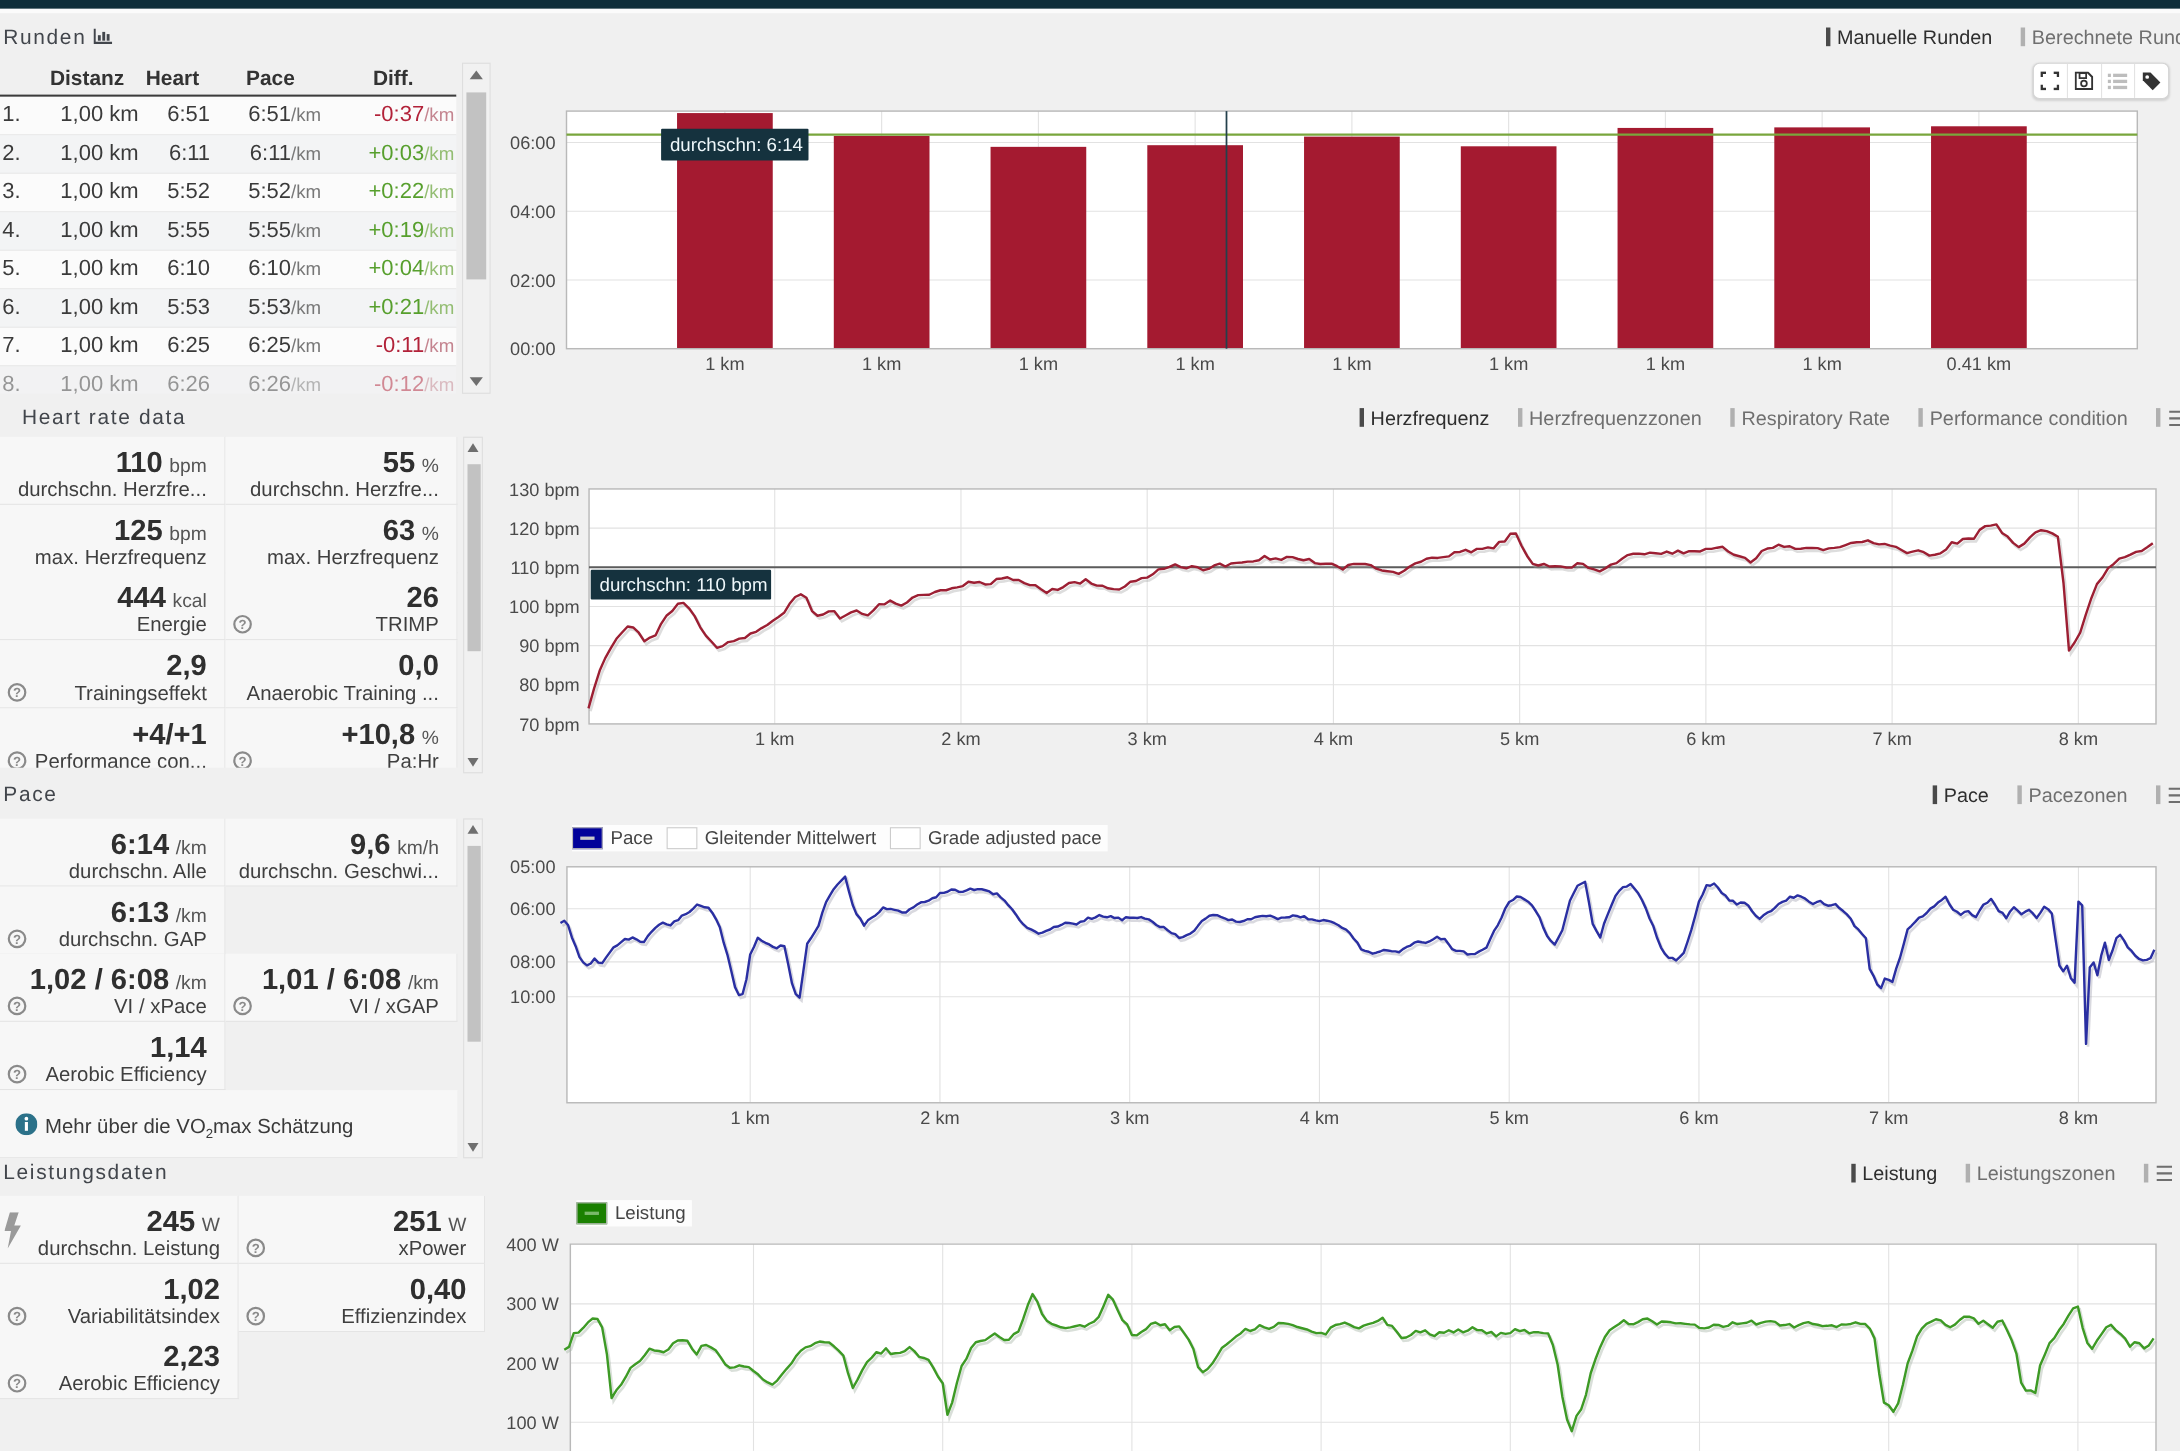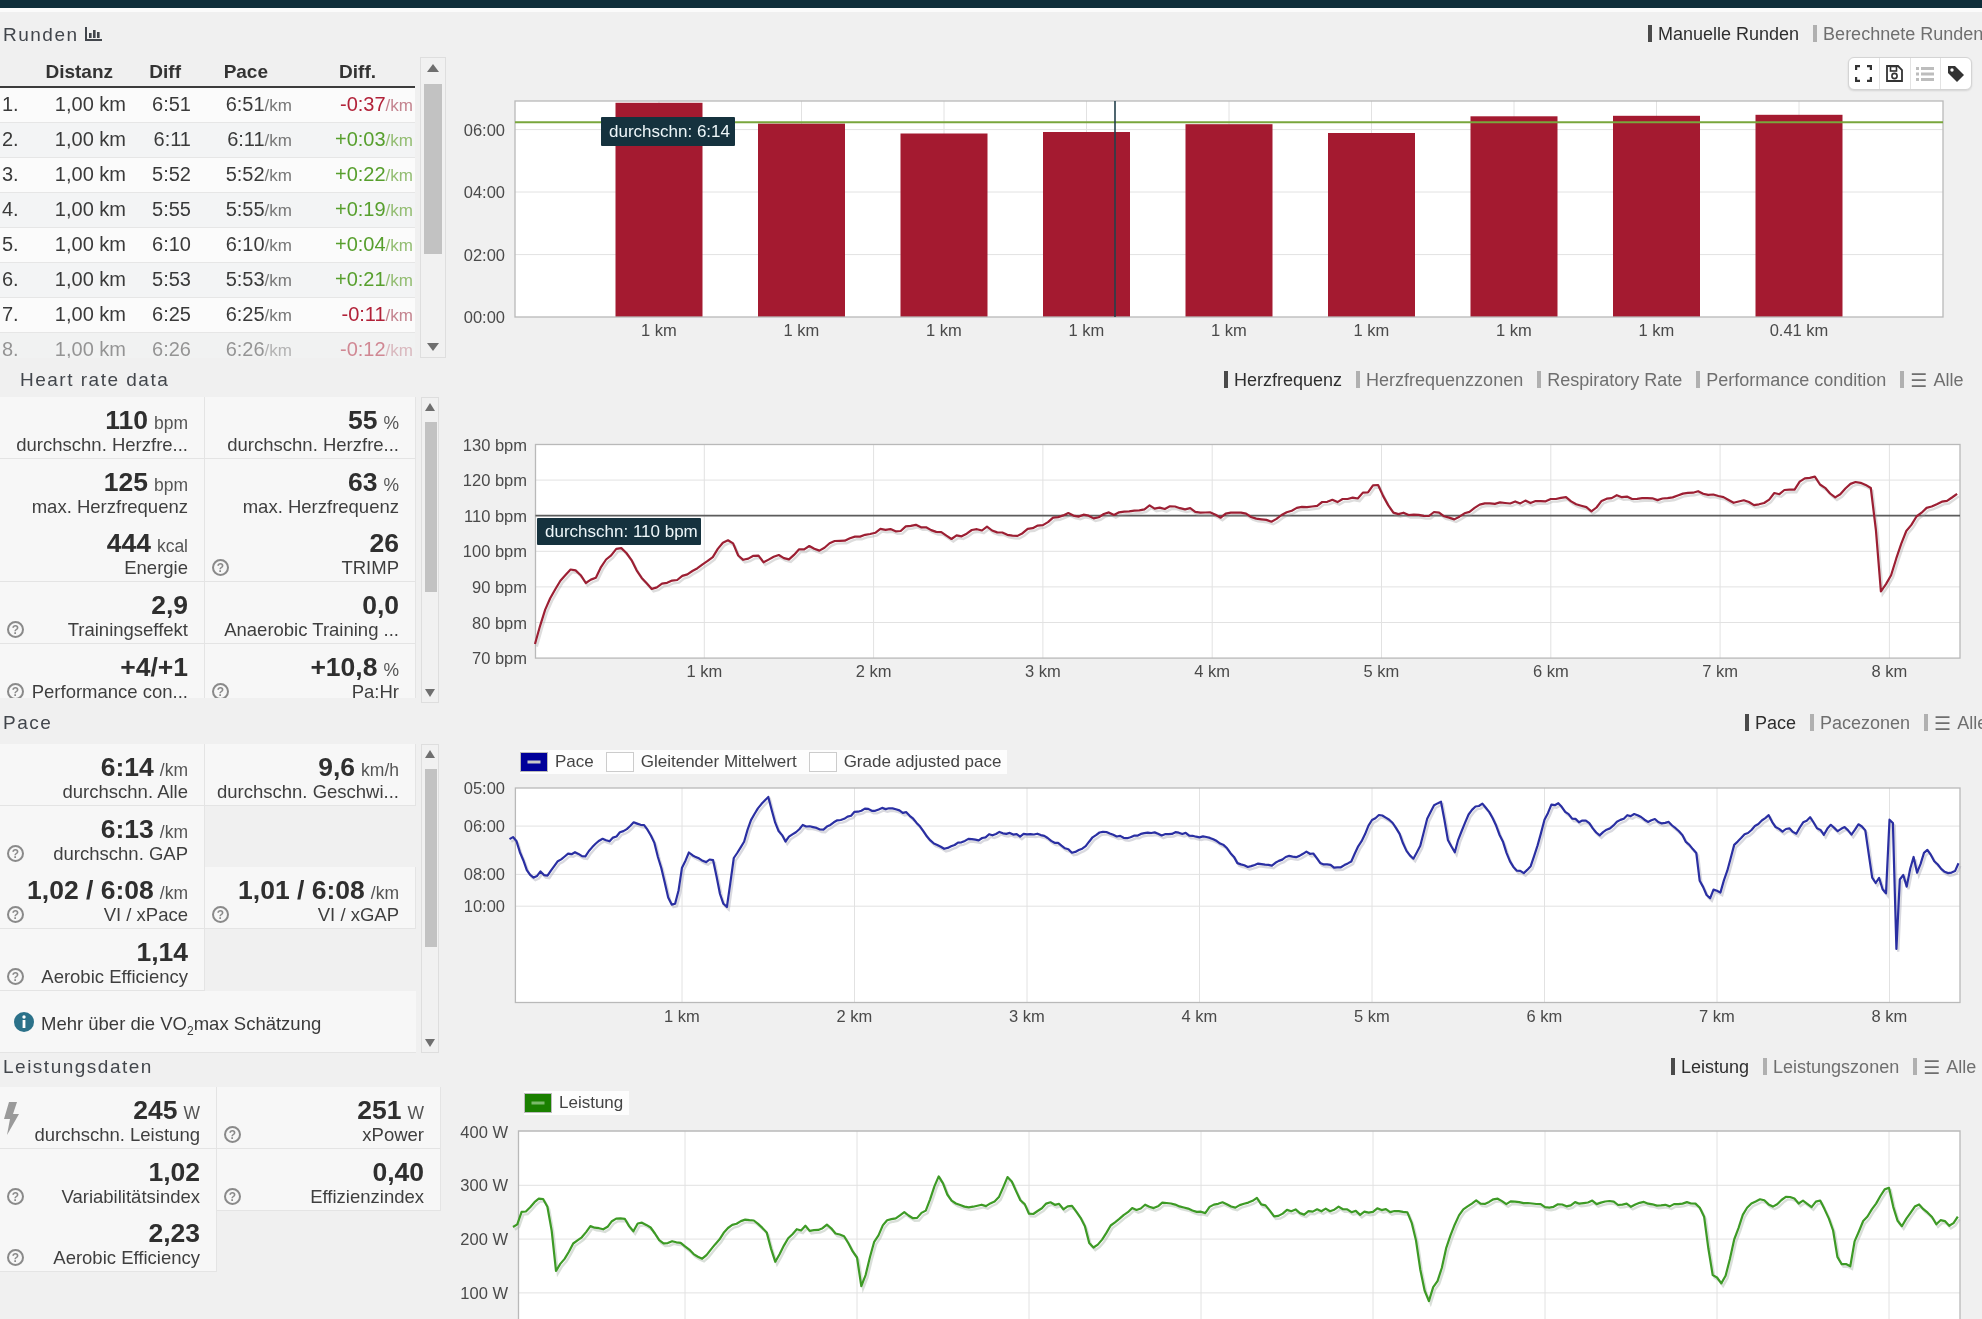--- a/index.html
+++ b/index.html
@@ -2,21 +2,21 @@
 <html><head><meta charset="utf-8"><style>
 *{margin:0;padding:0;box-sizing:border-box}
 html,body{width:1982px;height:1319px;overflow:hidden;background:#f0f0f0;
  font-family:"Liberation Sans",sans-serif;color:#3a3a3a;position:relative}
 .abs{position:absolute}
 #charts{position:absolute;left:0;top:0}
 .topbar{left:0;top:0;width:1982px;height:8px;background:#0f2e3a}
 .topstrip{left:0;top:8px;width:1982px;height:4px;background:#fbfbfb}
 .sect-title{font-size:19px;font-weight:normal;letter-spacing:1.5px;color:#42464c;white-space:nowrap}
 .tabs{white-space:nowrap;font-size:18px}
-.tab{display:inline-block;margin-left:14px;color:#6f6f6f}
+.tab{display:inline-block;margin-left:26px;color:#6f6f6f}
 .tab .bar{display:inline-block;width:4px;height:17px;background:#b0b0b0;margin-right:6px;position:relative;top:2px}
 .tab.active{color:#2e2e2e}
 .tab.active .bar{background:#4a4a4a}
 .burger{font-size:19px;position:relative;top:1px;margin-right:6px}
 
 .rtab{left:0;top:55px;width:415px;height:303px;overflow:hidden}
 .rhead{position:absolute;top:6px;left:0;width:100%;height:27px;font-weight:bold;font-size:19px;color:#333}
 .runder{position:absolute;left:0;top:31px;width:415px;height:2px;background:#3c3c3c}
 .rrow{position:absolute;left:0;width:415px;height:35px;font-size:20px;border-bottom:1px solid #e6e6e6}
 .rrow.odd{background:#fbfbfb}
@@ -183,21 +183,21 @@
 <div class="abs tabs" style="left:1634px;top:23px"><span class="tab active"><span class="bar"></span>Manuelle Runden</span><span class="tab"><span class="bar"></span>Berechnete Runden</span></div>
 <div class="abs sect-title" style="left:20px;top:369px">Heart rate data</div>
 <div class="abs tabs" style="left:1210px;top:368px"><span class="tab active"><span class="bar"></span>Herzfrequenz</span><span class="tab"><span class="bar"></span>Herzfrequenzzonen</span><span class="tab"><span class="bar"></span>Respiratory Rate</span><span class="tab"><span class="bar"></span>Performance condition</span><span class="tab"><span class="bar"></span><span class="burger">☰</span>Alle</span></div>
 <div class="abs sect-title" style="left:3px;top:712px">Pace</div>
 <div class="abs tabs" style="left:1731px;top:711px"><span class="tab active"><span class="bar"></span>Pace</span><span class="tab"><span class="bar"></span>Pacezonen</span><span class="tab"><span class="bar"></span><span class="burger">☰</span>Alle</span></div>
 <div class="abs sect-title" style="left:3px;top:1056px">Leistungsdaten</div>
 <div class="abs tabs" style="left:1657px;top:1055px"><span class="tab active"><span class="bar"></span>Leistung</span><span class="tab"><span class="bar"></span>Leistungszonen</span><span class="tab"><span class="bar"></span><span class="burger">☰</span>Alle</span></div>
 <div class="abs rtab">
     <div class="rhead">
       <span class="rc" style="right:302px;top:0">Distanz</span>
-      <span class="rc" style="right:234px;top:0">Diff</span>
+      <span class="rc" style="right:234px;top:0">Heart</span>
       <span class="rc" style="right:147px;top:0">Pace</span>
       <span class="rc" style="right:39px;top:0">Diff.</span>
     </div>
     <div class="runder"></div>
     <div class="rrow odd" style="top:33px;">
       <span class="rc" style="left:2px">1.</span>
       <span class="rc" style="right:289px">1,00 km</span>
       <span class="rc" style="right:224px">6:51</span>
       <span class="rc" style="right:123px">6:51<span class="km">/km</span></span>
       <span class="rc neg" style="right:2px">-0:37<span class="km">/km</span></span>

